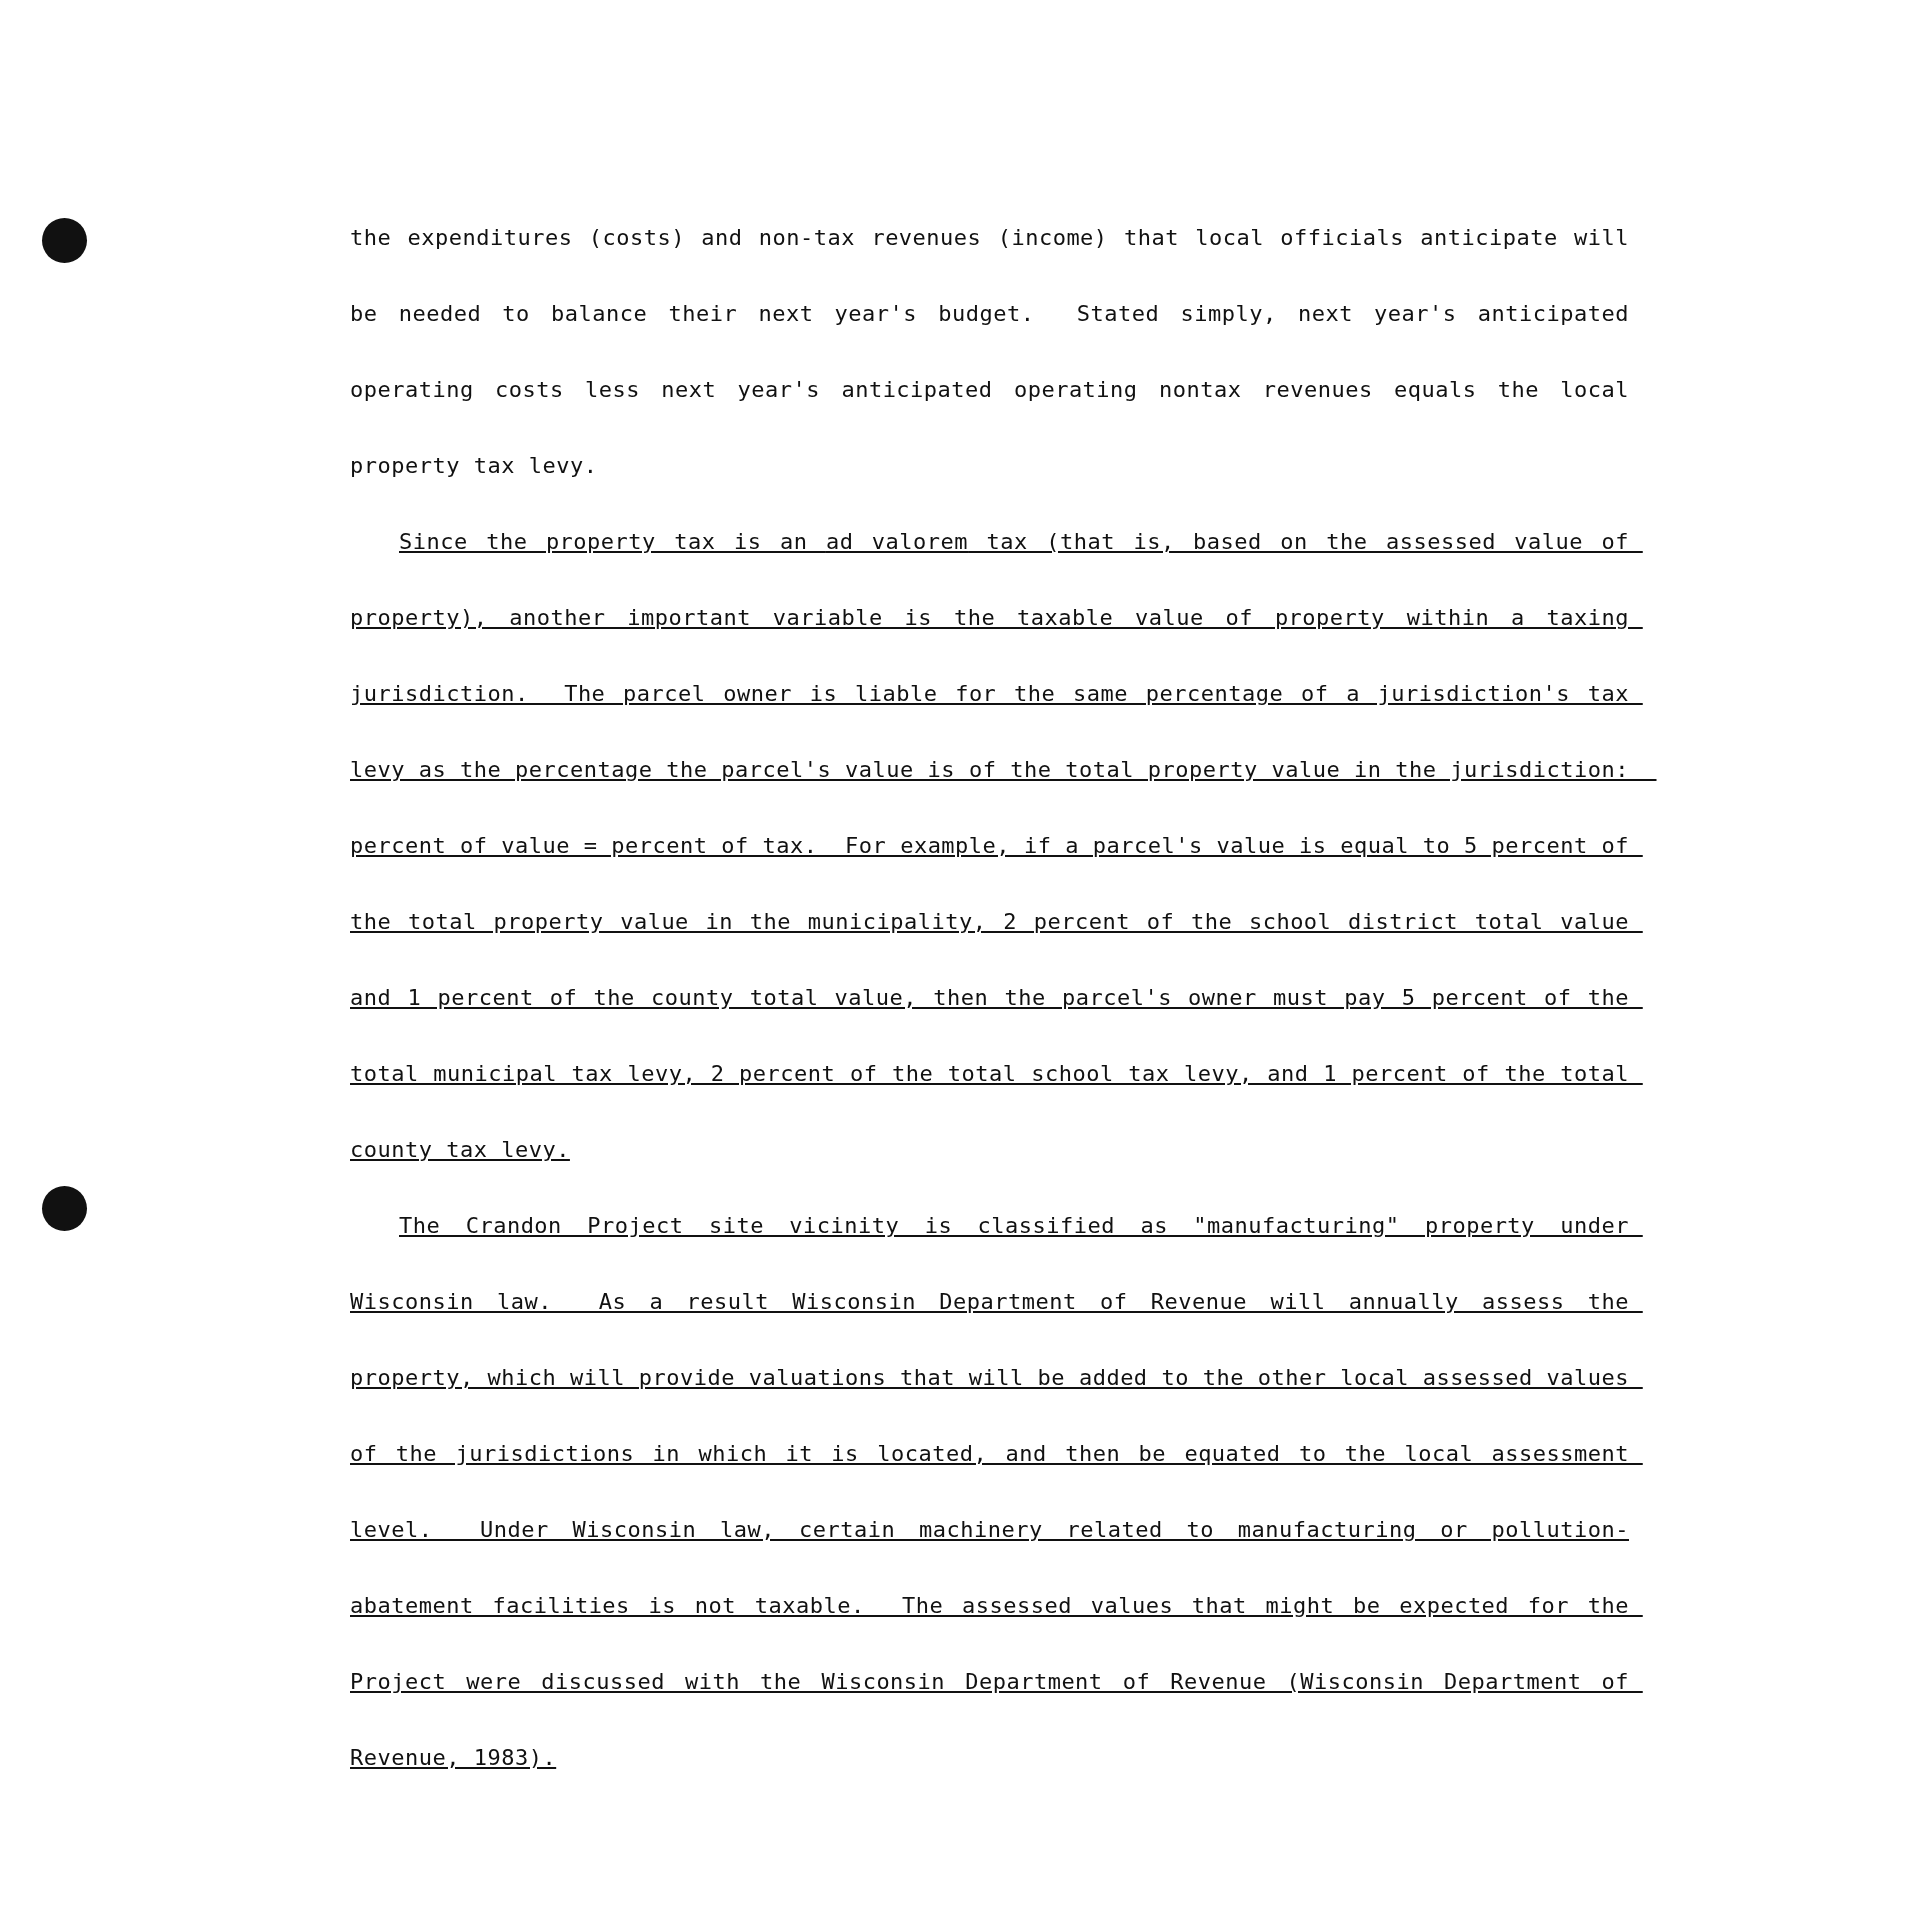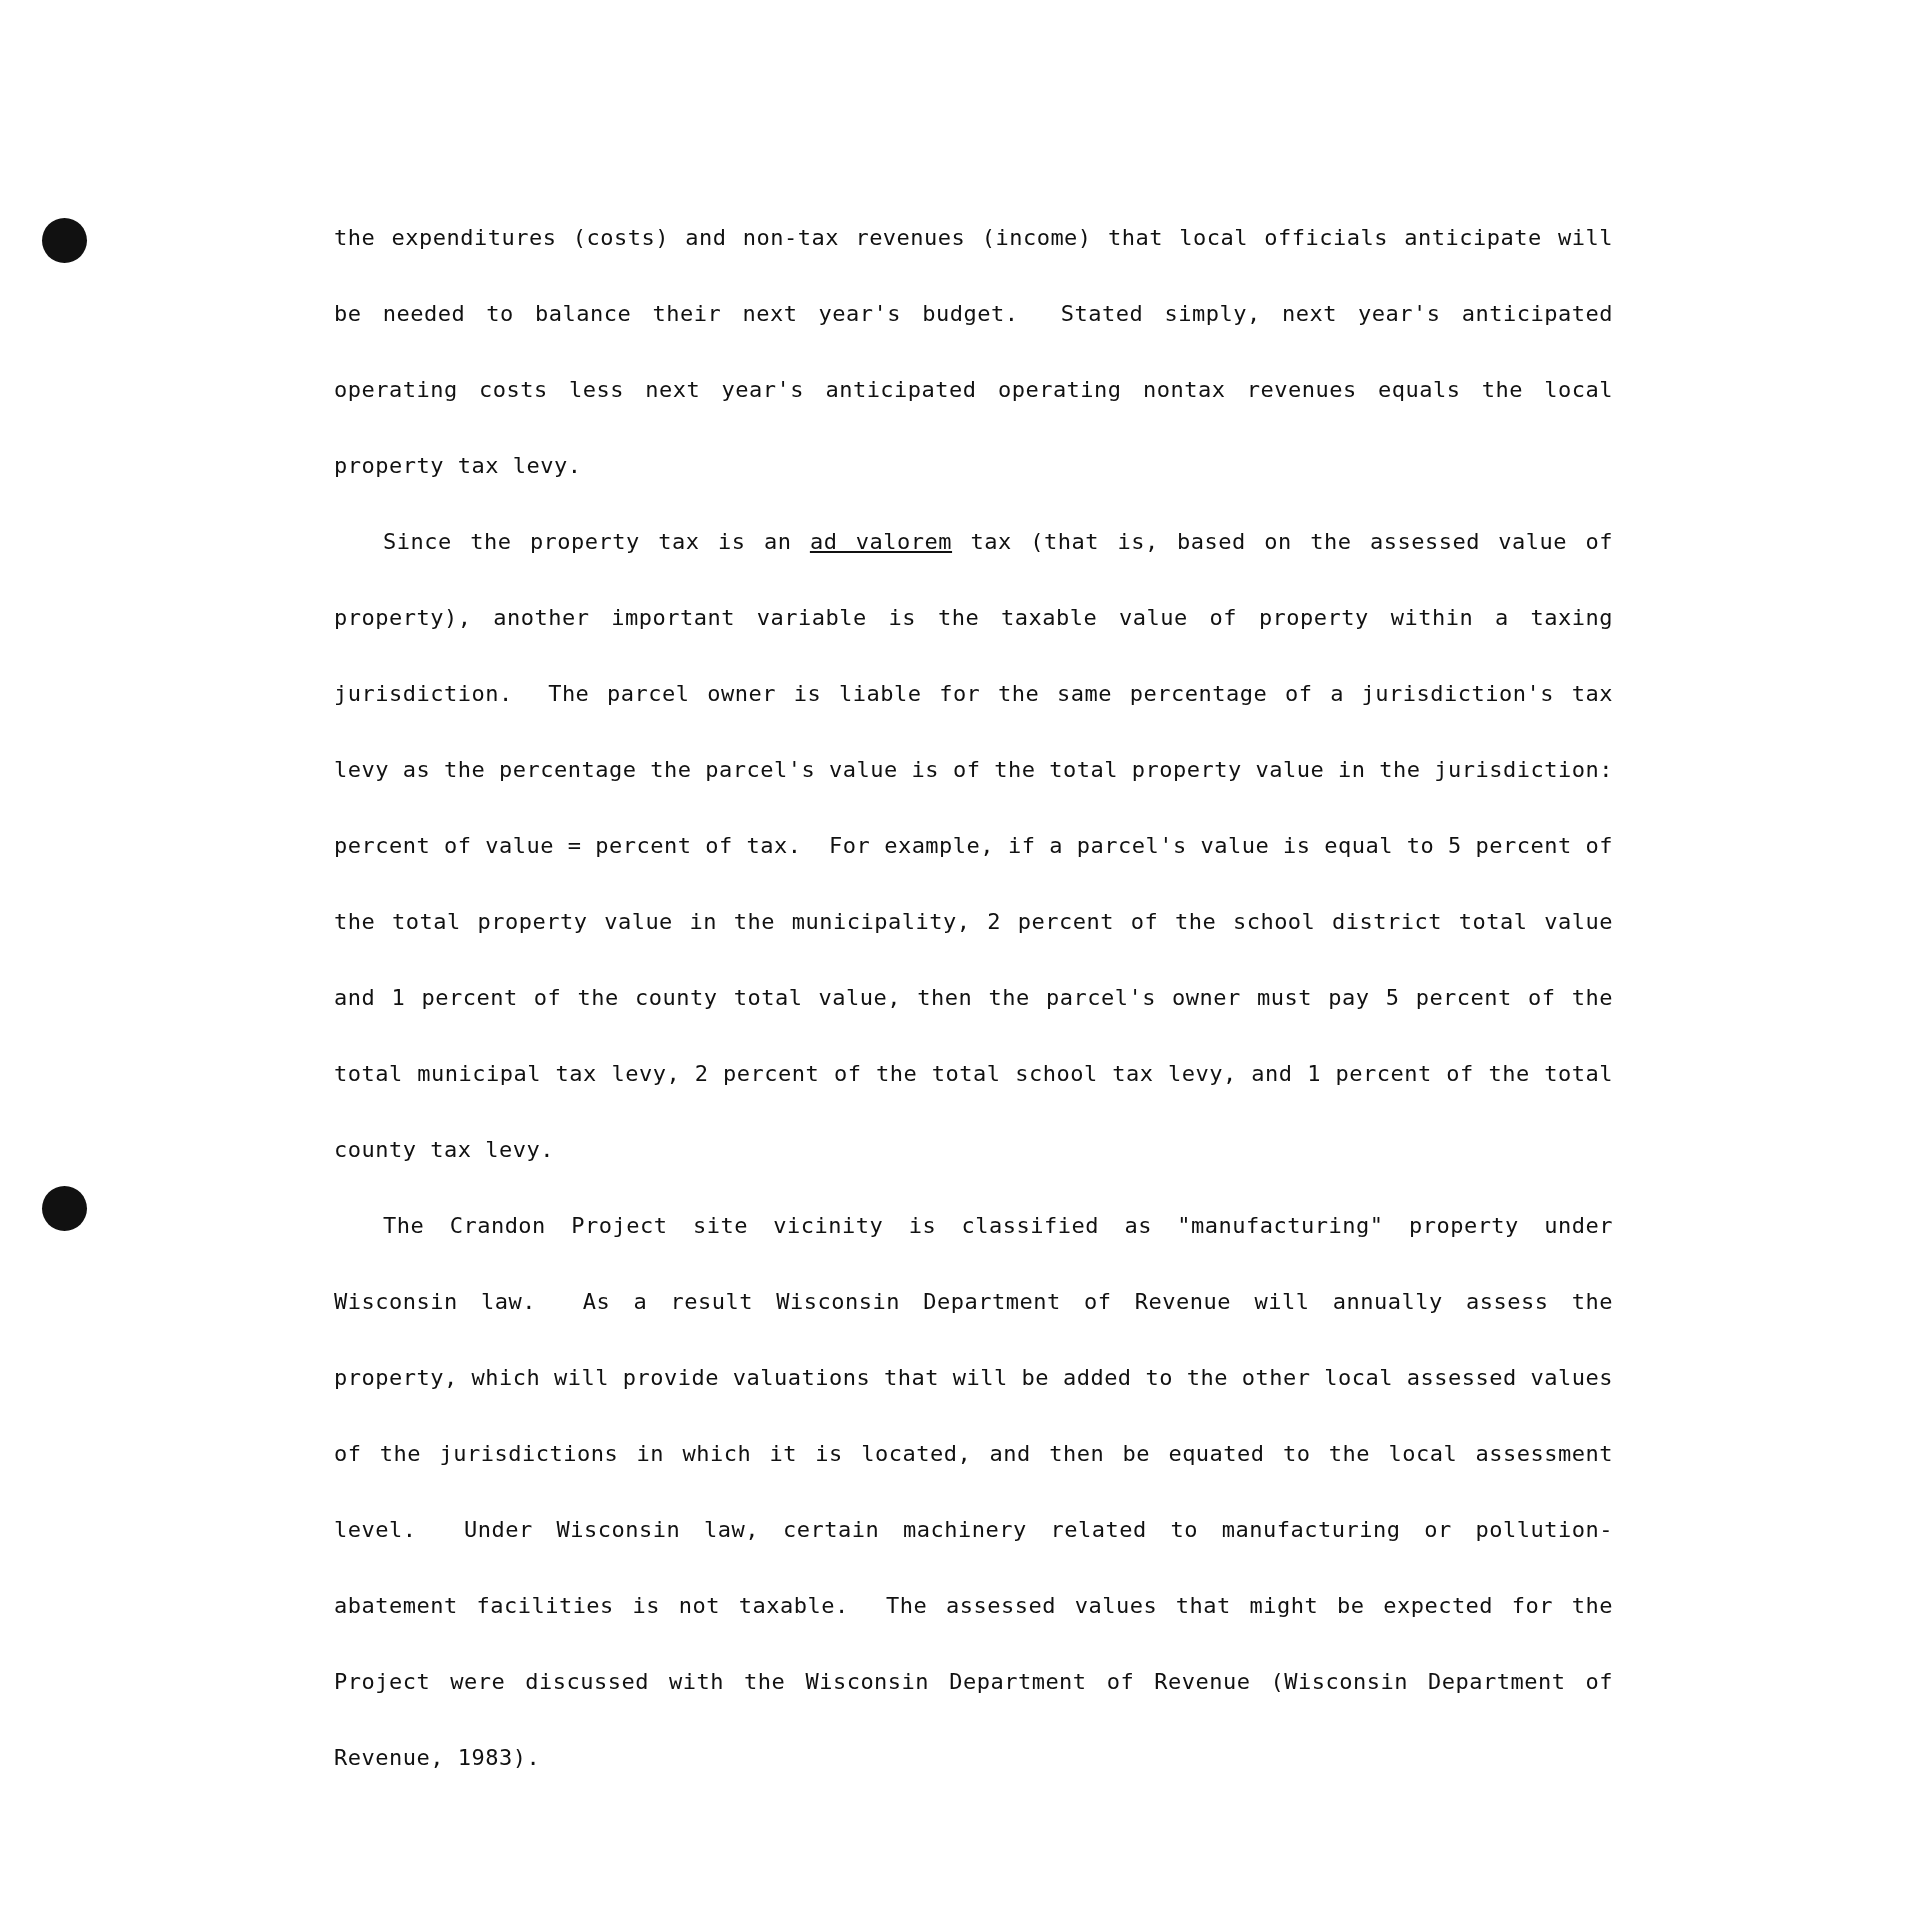--- a/index.html
+++ b/index.html
@@ -29,36 +29,37 @@
     height: 45px;
     border-radius: 50%;
     background: #111111;
     left: 42px;
   }
   .punch-hole.h1 { top: 218px; }
   .punch-hole.h2 { top: 1186px; }
 
   .content {
     position: absolute;
-    left: 334px;
+    left: 350px;
     top: 200px;
     width: 1279px;
   }
 
   p.para {
     margin: 0 0 0 0;
     font-size: 22px;
     line-height: 76px;
     text-align: justify;
     text-justify: inter-word;
     letter-spacing: 0.5px;
     white-space: pre-wrap;
   }
   p.para.indent {
     text-indent: 49px;
+    text-decoration: underline;
   }
   p.para + p.para {
     margin-top: 0;
   }
 
   .u {
     text-decoration: underline;
   }
 </style>
 </head>

